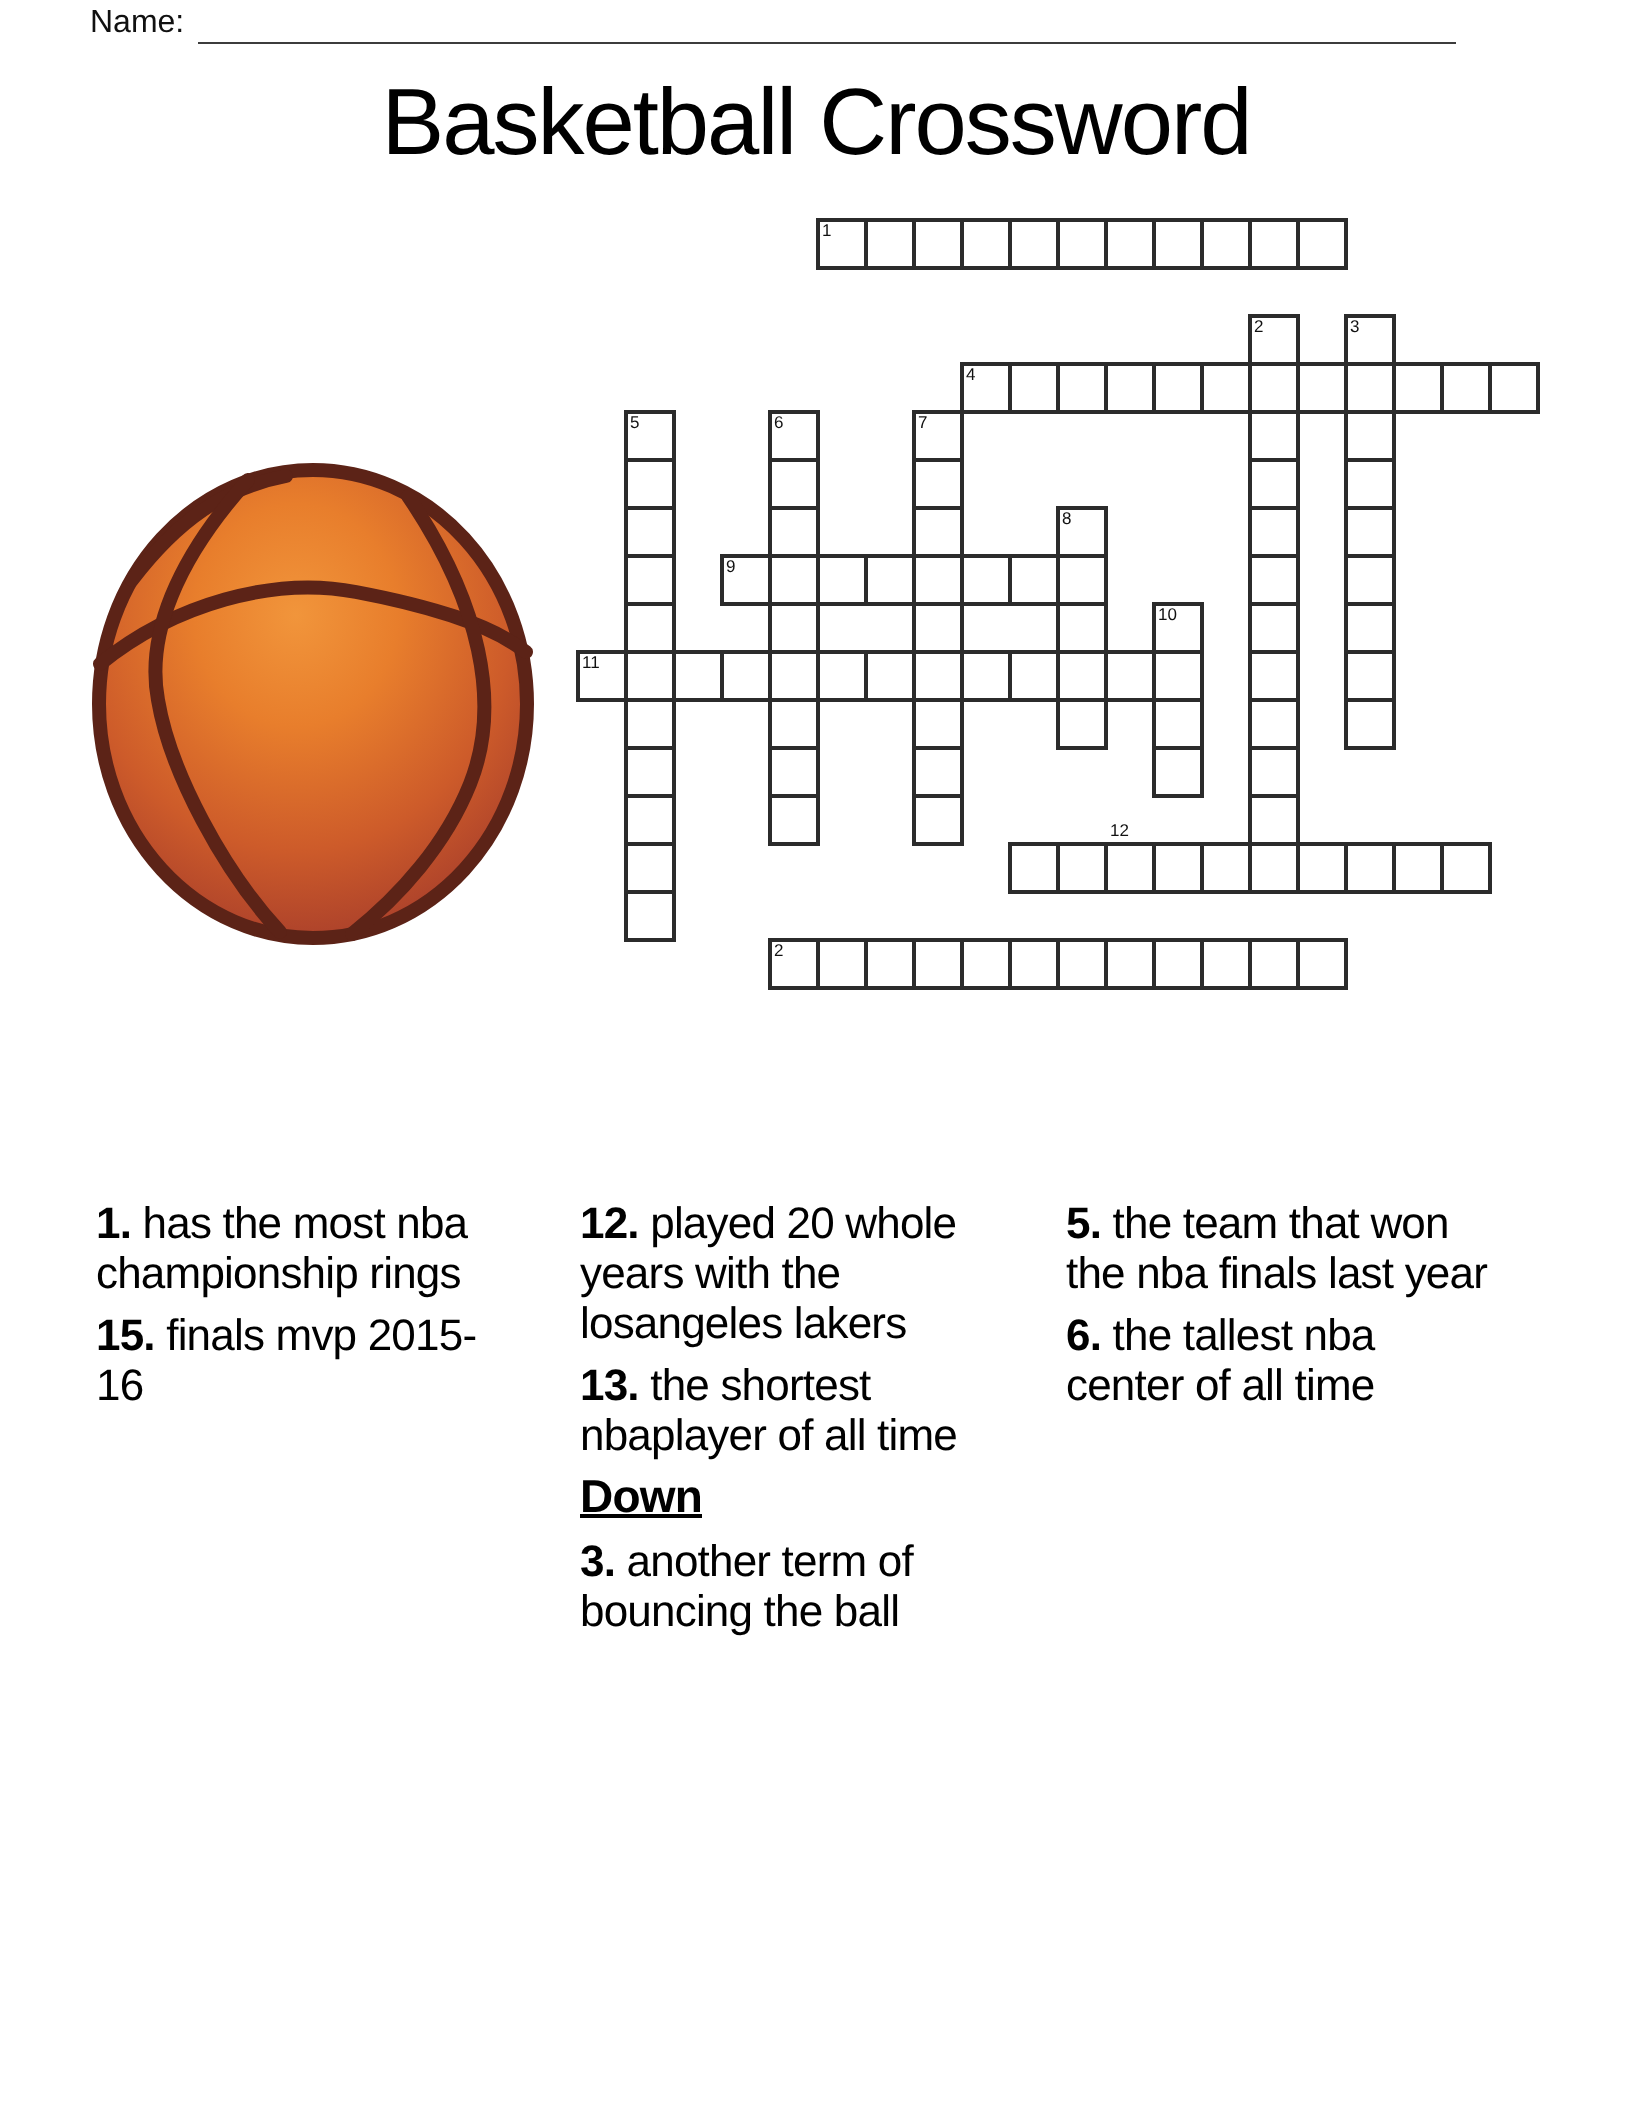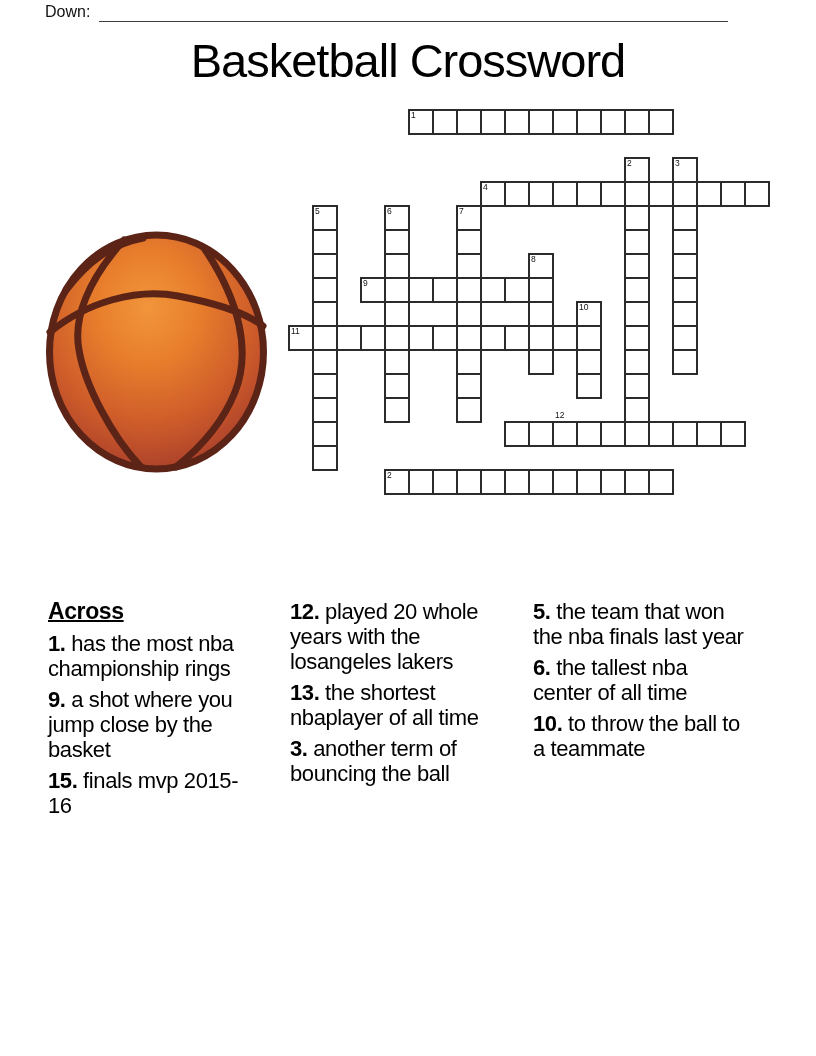--- a/index.html
+++ b/index.html
@@ -32,21 +32,21 @@
   .clue-heading{font-size:23px;font-weight:bold;text-decoration:underline;
                 text-decoration-thickness:2px;margin:0 0 7px 0;}
   p.clue{margin:0 0 6px 0;}
   p.clue b{font-weight:bold;}
 </style>
 </head>
 <body>
 
 <div class="page">
 
-  <span class="name-label">Down:</span>
+  <span class="name-label">Name:</span>
   <div class="name-line"></div>
 
   <div class="page-title">Basketball Crossword</div>
 
   <div class="ball-wrap">
     <svg width="223" height="242" viewBox="0 0 223 242">
       <defs>
         <radialGradient id="ballGrad" cx="46%" cy="31%" r="74%">
           <stop offset="0%" stop-color="#F1953B"></stop>
           <stop offset="32%" stop-color="#E87E2C"></stop>
@@ -199,29 +199,27 @@
       <span class="cw-num" style="left: 171px; top: 98px;">7</span>
       <span class="cw-num" style="left: 243px; top: 146px;">8</span>
       <span class="cw-num" style="left: 75px; top: 170px;">9</span>
       <span class="cw-num" style="left: 291px; top: 194px;">10</span>
       <span class="cw-num" style="left: 3px; top: 218px;">11</span>
       <span class="cw-num" style="left: 219px; top: 302px; margin-left: 48px;">12</span>
       <span class="cw-num" style="left: 99px; top: 362px;">2</span>
     </div>
 
   <div class="clue-col clue-col-1">
-      <div class="clue-heading">Across</div>
       <p class="clue"><b>1.</b> has the most nba championship rings</p>
-      <p class="clue"><b>9.</b> a shot where you jump close by the basket</p>
       <p class="clue"><b>15.</b> finals mvp 2015-16</p>
     </div>
   <div class="clue-col clue-col-2">
       <p class="clue"><b>12.</b> played 20 whole years with the losangeles lakers</p>
       <p class="clue"><b>13.</b> the shortest nbaplayer of all time</p>
+      <div class="clue-heading">Down</div>
       <p class="clue"><b>3.</b> another term of bouncing the ball</p>
     </div>
   <div class="clue-col clue-col-3">
       <p class="clue"><b>5.</b> the team that won the nba finals last year</p>
       <p class="clue"><b>6.</b> the tallest nba center of all time</p>
-      <p class="clue"><b>10.</b> to throw the ball to a teammate</p>
     </div>
 
 </div>
 
 </body></html>

